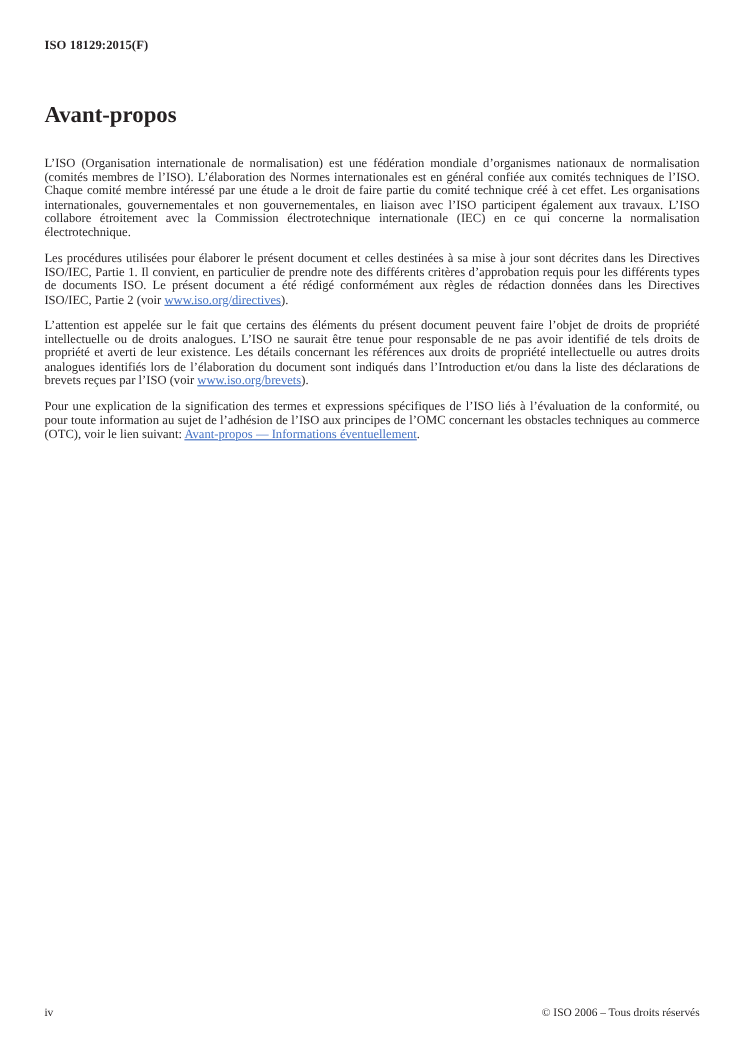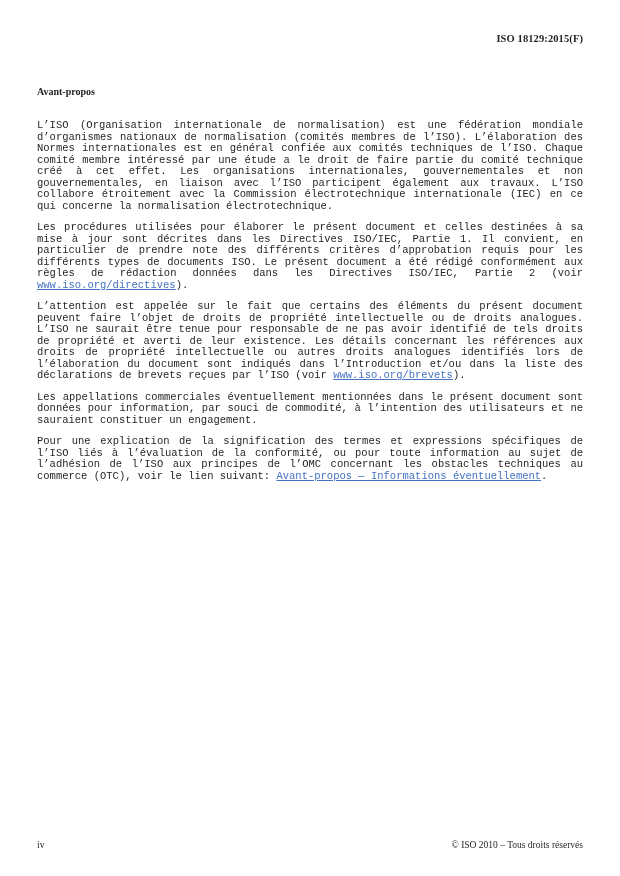--- a/index.html
+++ b/index.html
@@ -18,33 +18,31 @@
     position: absolute;
     left: 37px;
     right: 37px;
     top: 0;
   }
   .doc-ref {
     padding-top: 33px;
     font-size: 10.5px;
     font-weight: 700;
     letter-spacing: 0.1px;
-    text-align: right;
   }
   .section-title {
     margin: 42px 0 0 0;
-    font-size: 10px;
+    font-size: 19px;
     font-weight: 700;
   }
   .para {
     margin: 10px 0 0 0;
     font-size: 10.5px;
     line-height: 11.5px;
     text-align: justify;
-    font-family: Liberation Mono, monospace;
   }
   .para.first {
     margin-top: 23px;
   }
   a.link {
     color: #4472c4;
     text-decoration: underline;
     cursor: pointer;
   }
   .footer {
@@ -67,24 +65,23 @@
     <div class="doc-ref">ISO 18129:2015(F)</div>
 
     <h1 class="section-title">Avant-propos</h1>
 
     <p class="para first">L’ISO (Organisation internationale de normalisation) est une fédération mondiale d’organismes nationaux de normalisation (comités membres de l’ISO). L’élaboration des Normes internationales est en général confiée aux comités techniques de l’ISO. Chaque comité membre intéressé par une étude a le droit de faire partie du comité technique créé à cet effet. Les organisations internationales, gouvernementales et non gouvernementales, en liaison avec l’ISO participent également aux travaux. L’ISO collabore étroitement avec la Commission électrotechnique internationale (IEC) en ce qui concerne la normalisation électrotechnique.</p>
 
     <p class="para"><span>Les procédures utilisées pour élaborer le présent document et celles destinées à sa mise à jour sont décrites dans les Directives ISO/IEC, Partie 1. Il convient, en particulier de prendre note des différents critères d’approbation requis pour les différents types de documents ISO. Le présent document a été rédigé conformément aux règles de rédaction données dans les Directives ISO/IEC, Partie 2 (voir </span><a class="link">www.iso.org/directives</a><span>).</span></p>
 
     <p class="para"><span>L’attention est appelée sur le fait que certains des éléments du présent document peuvent faire l’objet de droits de propriété intellectuelle ou de droits analogues. L’ISO ne saurait être tenue pour responsable de ne pas avoir identifié de tels droits de propriété et averti de leur existence. Les détails concernant les références aux droits de propriété intellectuelle ou autres droits analogues identifiés lors de l’élaboration du document sont indiqués dans l’Introduction et/ou dans la liste des déclarations de brevets reçues par l’ISO (voir </span><a class="link">www.iso.org/brevets</a><span>).</span></p>
 
-    <p class="para">Les appellations commerciales éventuellement mentionnées dans le présent document sont données pour information, par souci de commodité, à l’intention des utilisateurs et ne sauraient constituer un engagement.</p>
 
     <p class="para"><span>Pour une explication de la signification des termes et expressions spécifiques de l’ISO liés à l’évaluation de la conformité, ou pour toute information au sujet de l’adhésion de l’ISO aux principes de l’OMC concernant les obstacles techniques au commerce (OTC), voir le lien suivant: </span><a class="link">Avant-propos — Informations éventuellement</a><span>.</span></p>
 
 
   </div>
 
   <div class="footer">
     <span>iv</span>
-    <span>© ISO 2010 – Tous droits réservés</span>
+    <span>© ISO 2006 – Tous droits réservés</span>
   </div>
 </div>
 
 </body></html>

